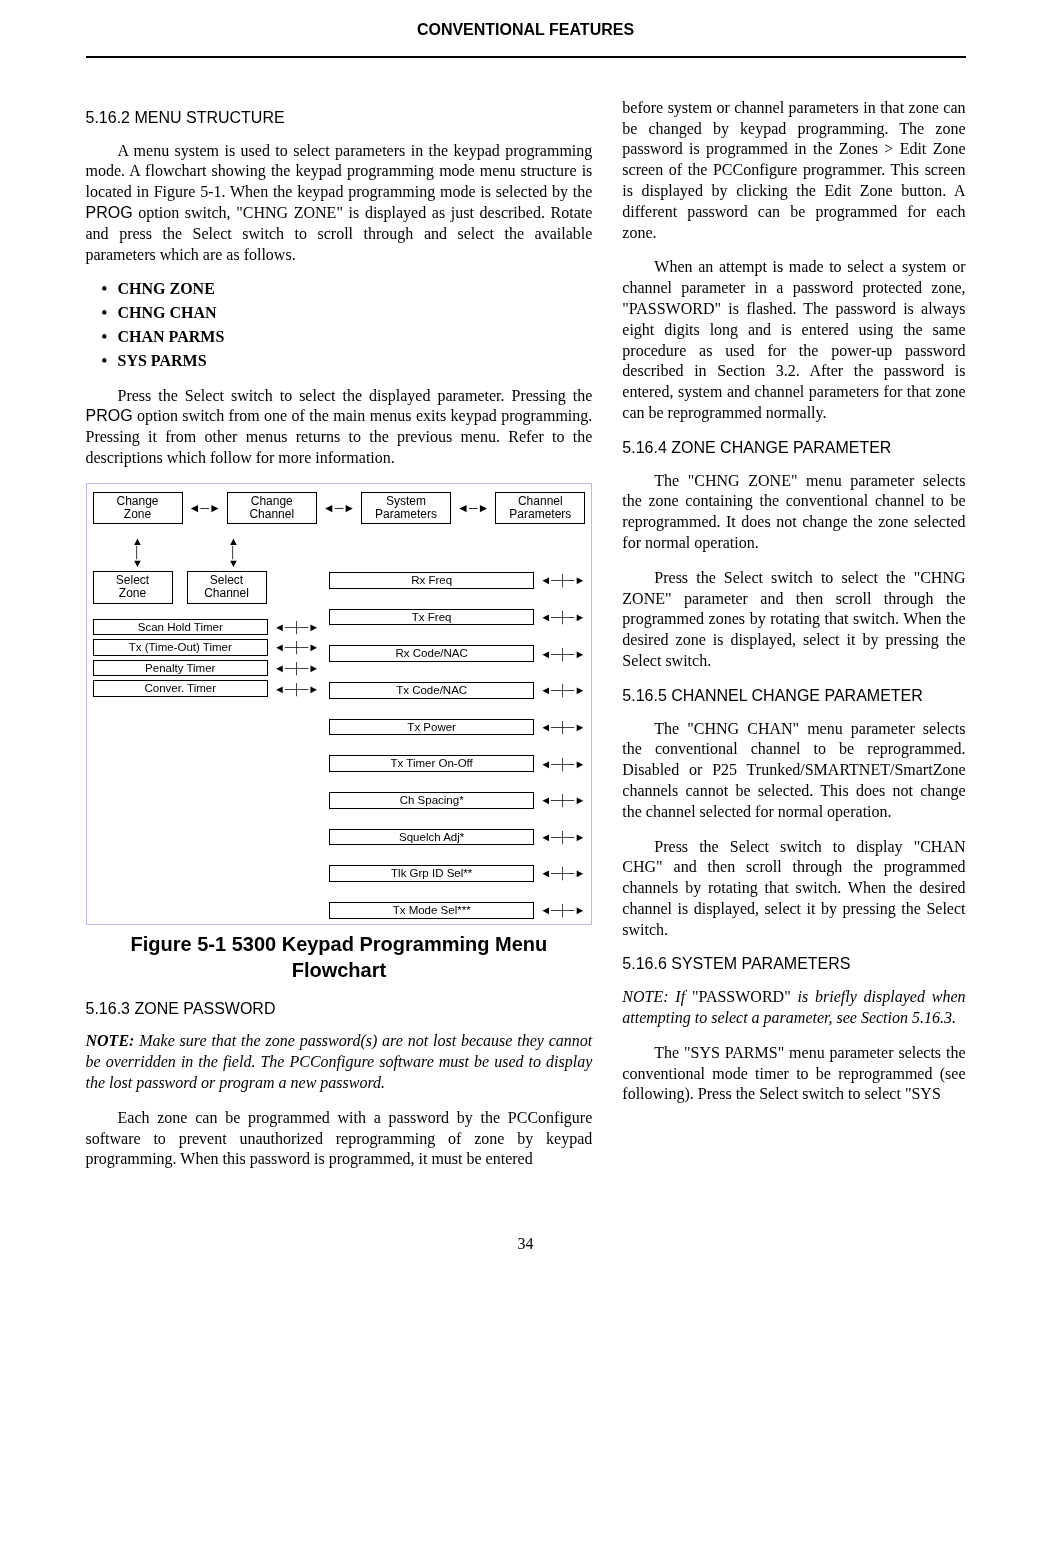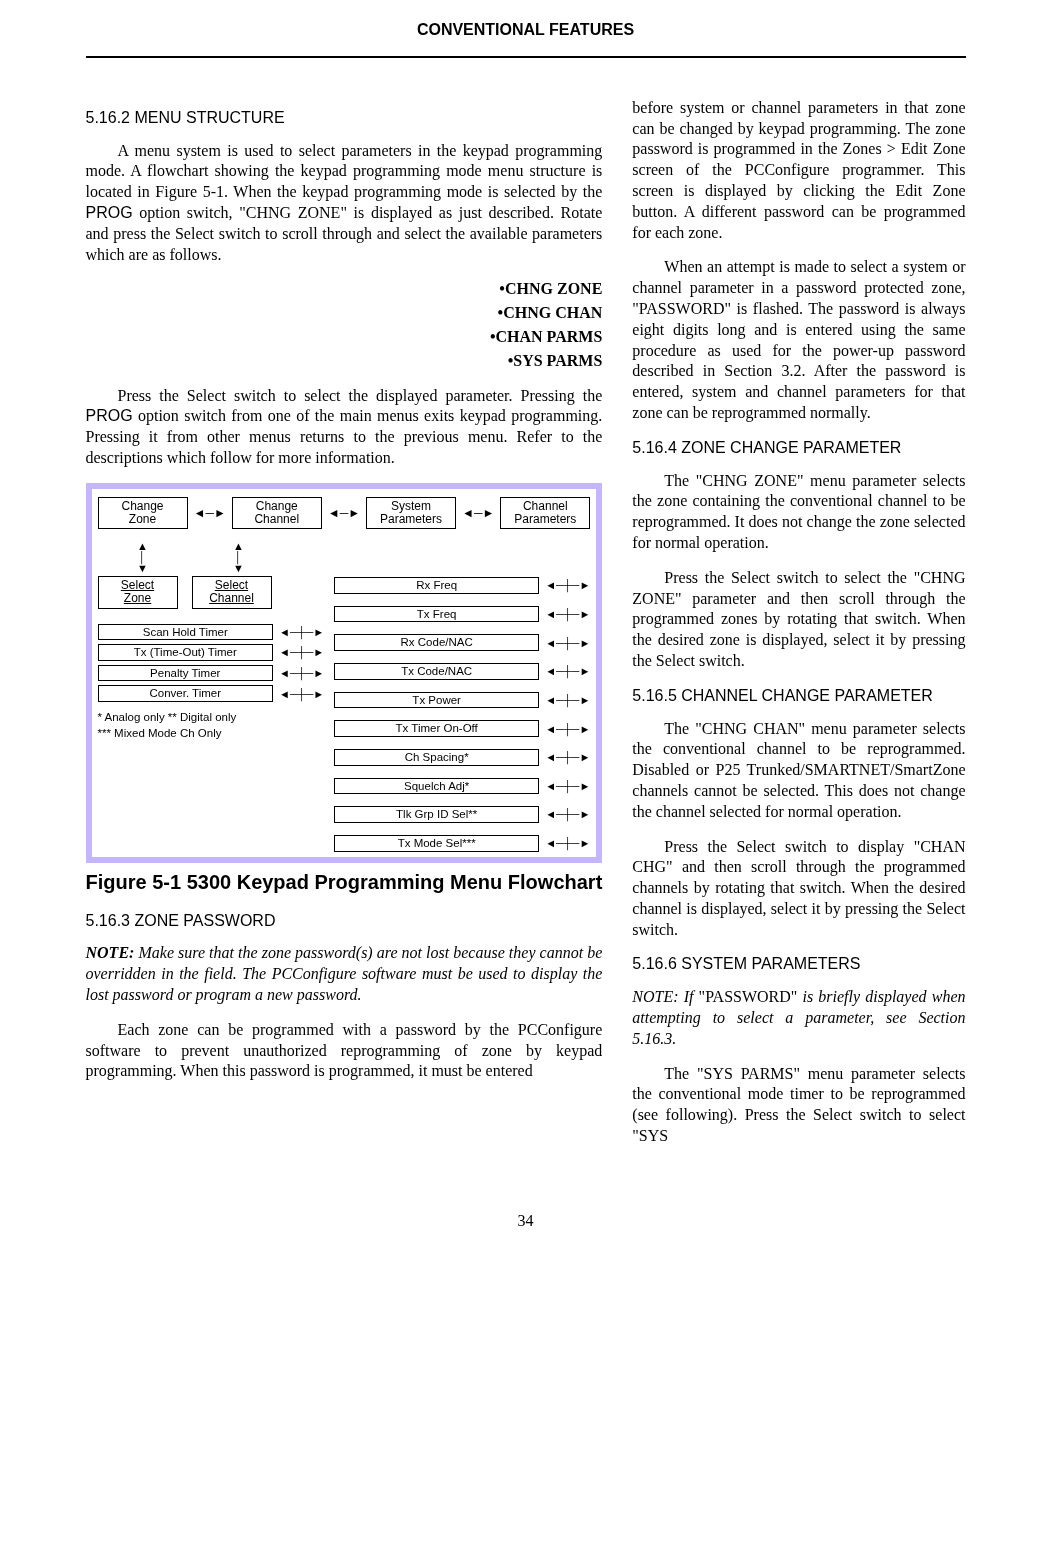--- a/index.html
+++ b/index.html
@@ -42,37 +42,36 @@
     margin: 0 0 14px 0;
     text-align: justify;
   }
   .indent {
     text-indent: 2em;
   }
   ul.bullets {
     list-style: none;
     padding-left: 1em;
     margin: 6px 0 14px 0;
-    text-align: right;
   }
   ul.bullets li {
     font-weight: bold;
     margin: 3px 0;
   }
   ul.bullets li::before {
     content: "•";
     display: inline-block;
     width: 1em;
     font-weight: bold;
   }
   .prog { font-family: Arial, Helvetica, sans-serif; margin-top: 27px; }
   .note-italic { font-style: italic; font-weight: bold; }
   .note-body-italic { font-style: italic; }
   .figure {
-    border: 6px solid #c4b5fd;
+    border: 1px solid #c4b5fd;
     padding: 8px 6px 4px 6px;
     margin: 8px 0 6px 0;
     font-family: Arial, Helvetica, sans-serif;
     font-size: 12px;
   }
   .frow {
     display: flex;
     align-items: center;
     gap: 6px;
     justify-content: space-between;
@@ -81,22 +80,22 @@
   .fbox {
     border: 1px solid #000;
     padding: 2px 4px;
     text-align: center;
     line-height: 1.1;
     background: #fff;
   }
   .arrow-h { font-size: 12px; line-height: 1; }
   .mid-section { display:flex; gap:10px; }
   .left-sub { flex: 0 0 46%; display:flex; flex-direction:column; gap:2px; }
-  .right-sub { flex: 1; display:flex; flex-direction:column; gap:10px; }
-  .sel-row { display:flex; gap:14px; margin-bottom:6px;text-decoration:underline; }
+  .right-sub { flex: 1; display:flex; flex-direction:column; gap:18px; }
+  .sel-row { display:flex; gap:14px; margin-bottom:6px; }
   .param-row { display:flex; align-items:center; gap:6px; margin:1px 0; }
   .param-row .fbox { flex:1; padding:1px 4px; font-size:11.5px;}
   .param-row .arw { font-size:11px; white-space:nowrap;}
   .legend { font-size:11.5px; margin-top:4px; line-height:1.4;}
   .figure-caption {
     font-family: Arial, Helvetica, sans-serif;
     font-weight: bold;
     text-align: center;
     font-size: 20px;
     margin: 6px 0 16px 0;
@@ -182,24 +181,20 @@
                 <span class="arw">◄─┼─►</span>
               </div>
             <div class="param-row">
                 <div class="fbox">Penalty Timer</div>
                 <span class="arw">◄─┼─►</span>
               </div>
             <div class="param-row">
                 <div class="fbox">Conver. Timer</div>
                 <span class="arw">◄─┼─►</span>
               </div>
-            <div class="legend">
-              <span>* Analog only      ** Digital only</span><br>
-              <span>*** Mixed Mode Ch Only</span>
-            </div>
           </div>
           <div class="right-sub">
             <div class="param-row">
                 <div class="fbox">Rx Freq</div>
                 <span class="arw">◄─┼─►</span>
               </div>
             <div class="param-row">
                 <div class="fbox">Tx Freq</div>
                 <span class="arw">◄─┼─►</span>
               </div>

